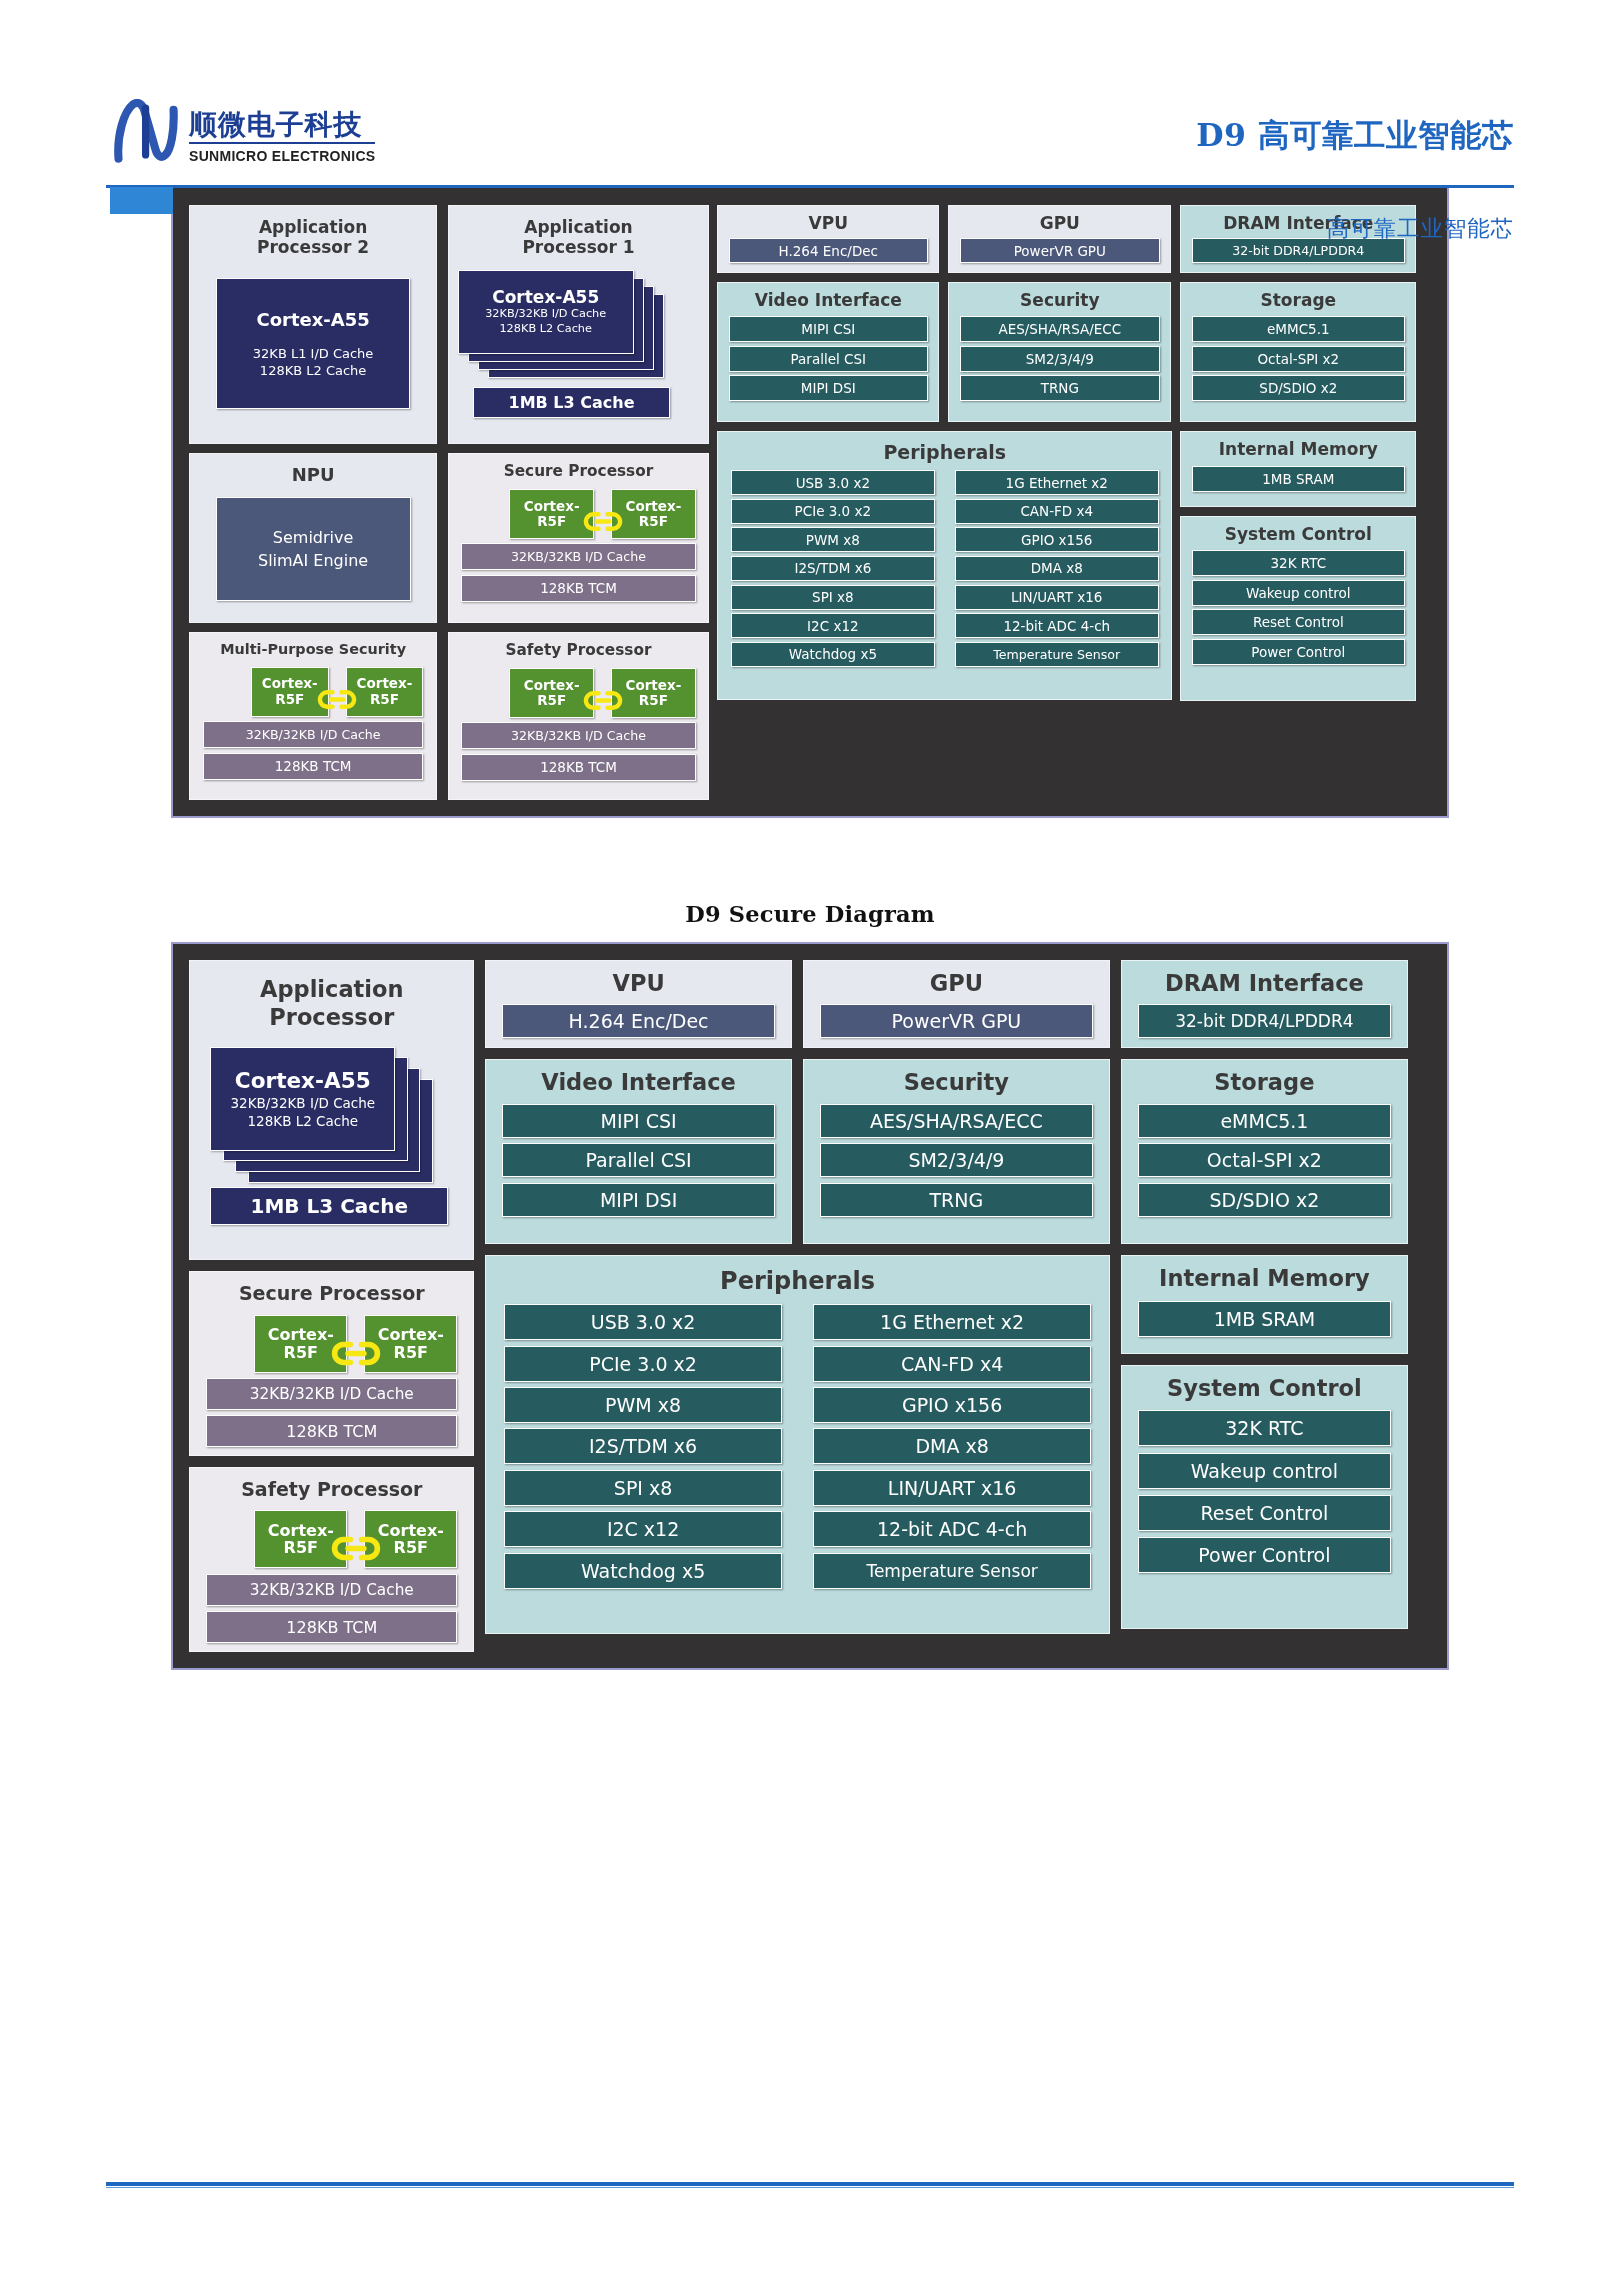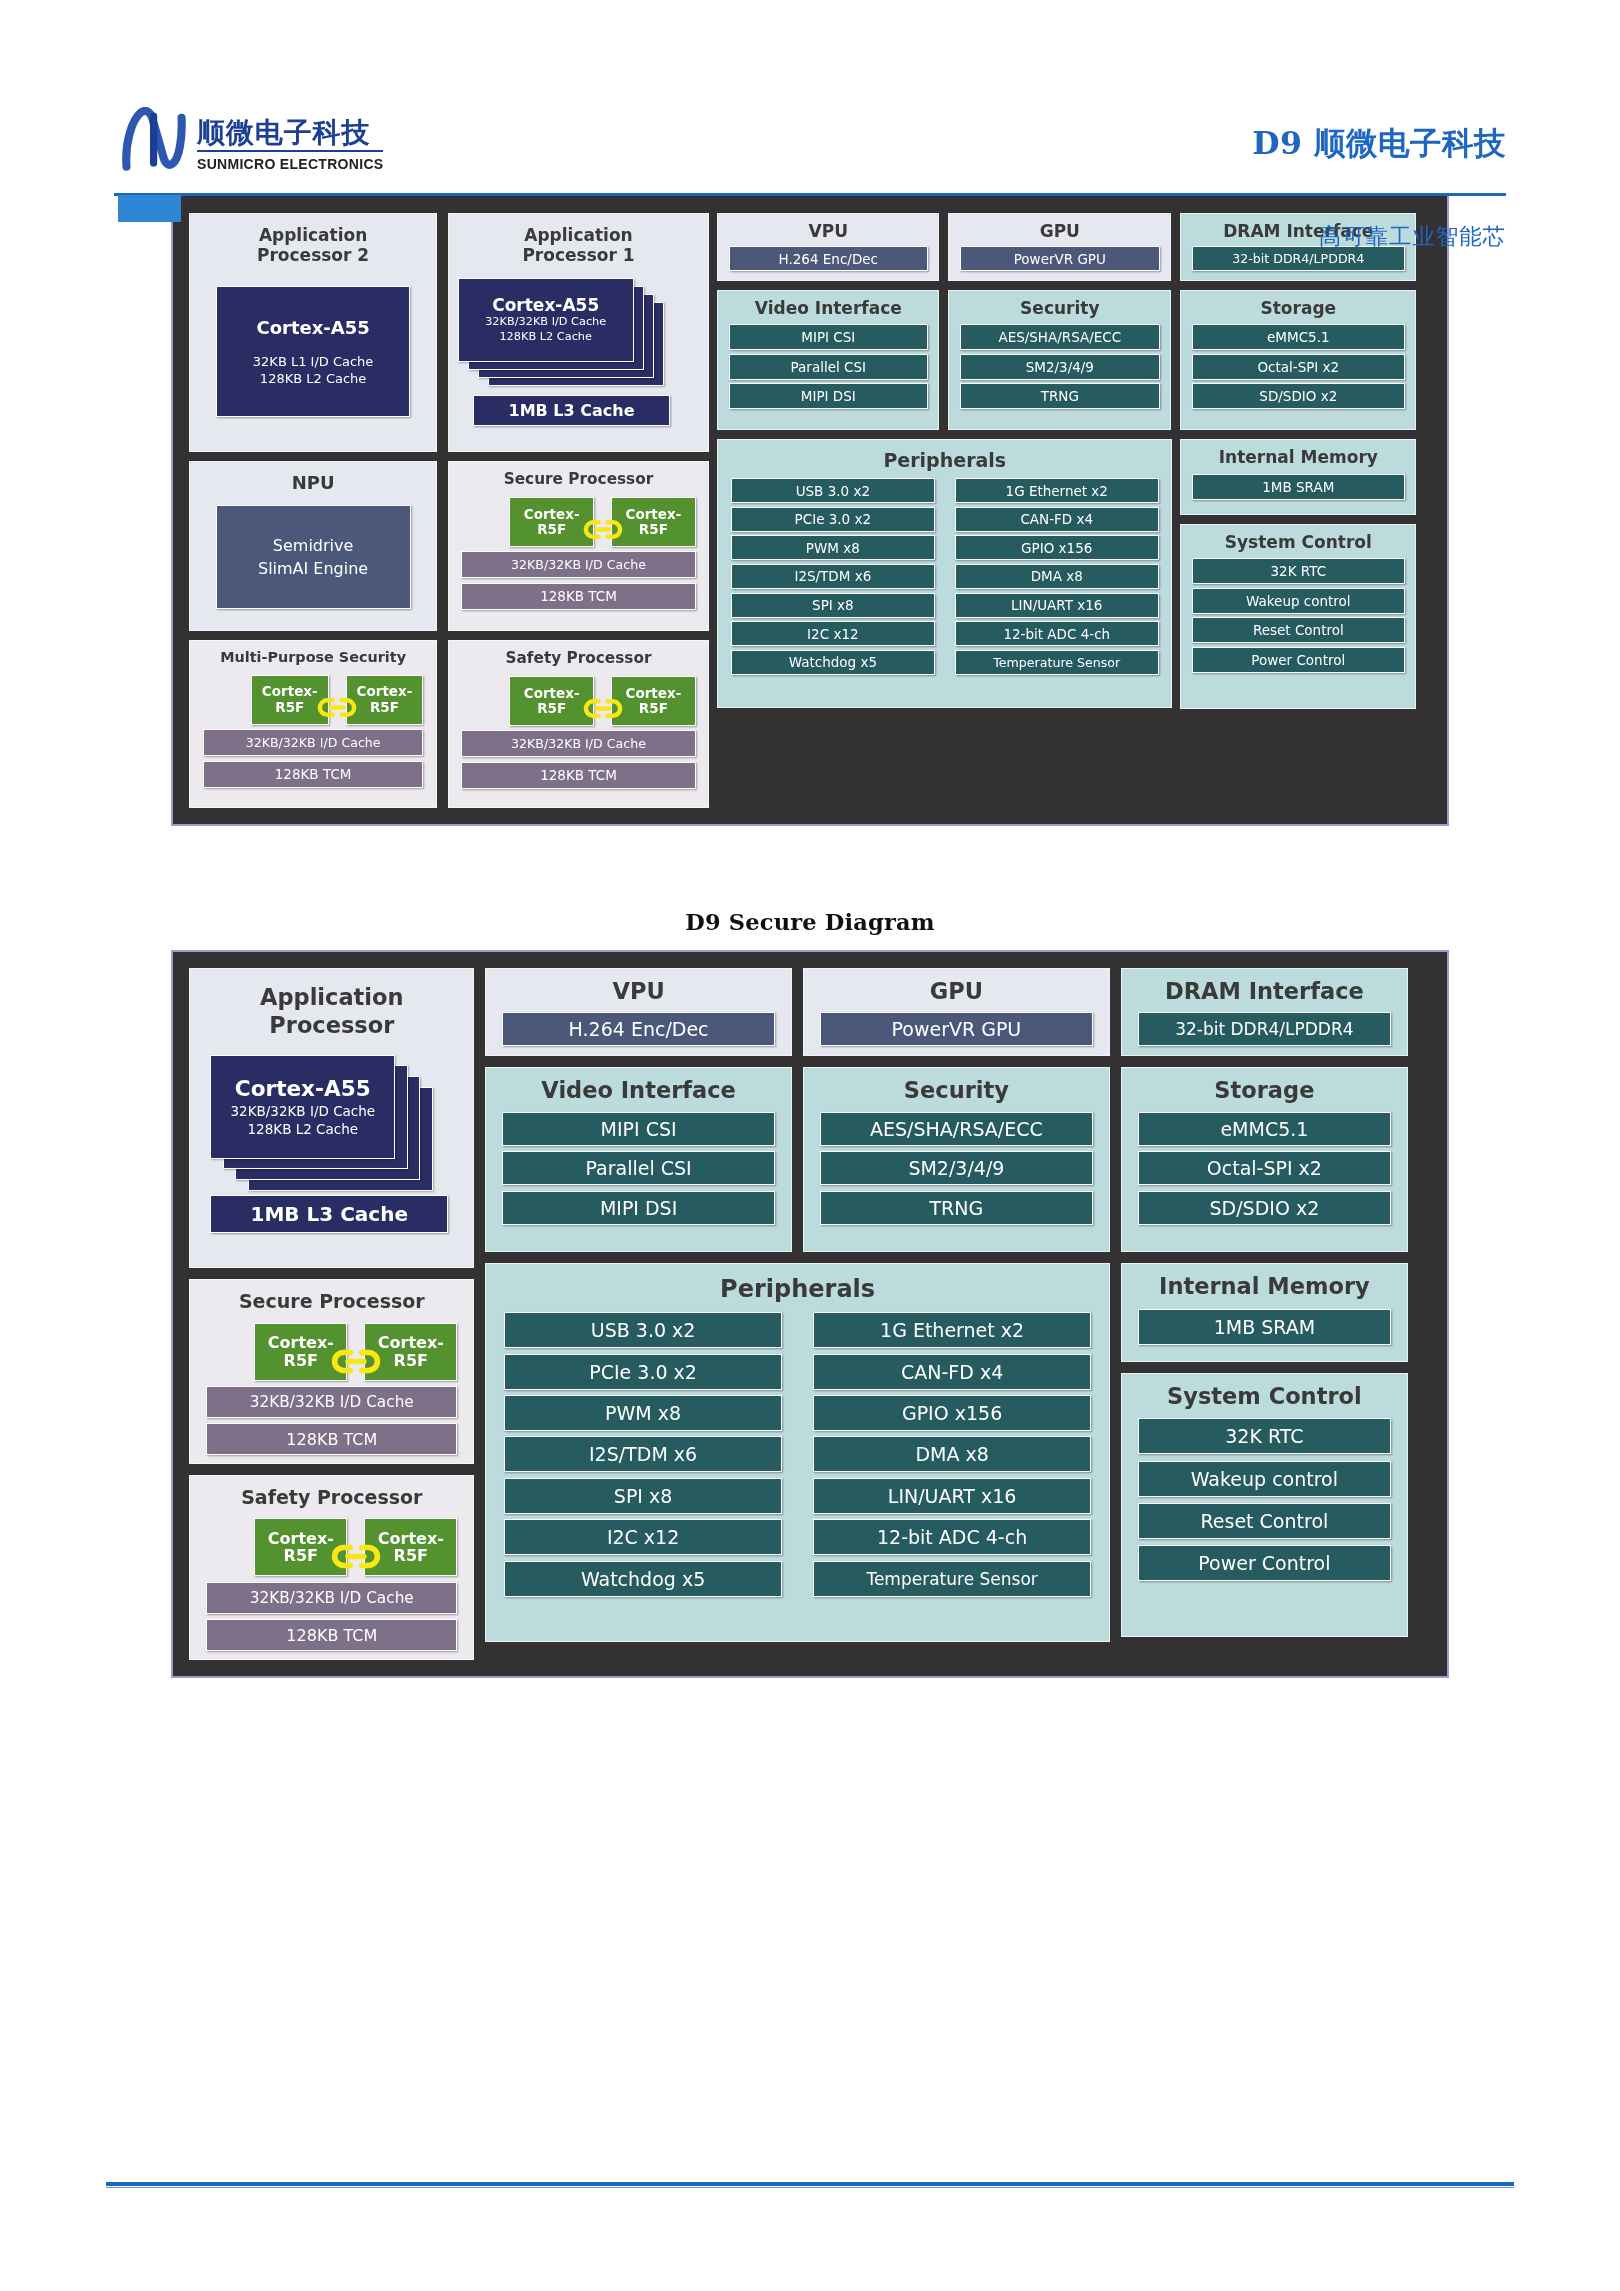--- a/index.html
+++ b/index.html
@@ -2,21 +2,21 @@
 <html style="font-size:14.4px"><head>
 <meta charset="utf-8">
 <style>
   * { box-sizing: border-box; margin: 0; padding: 0; }
   html, body {
     width: 1620px; height: 2292px;
     background: #ffffff;
     font-family: "Liberation Sans", sans-serif;
     overflow: hidden;
   }
-  .page { position: relative; width: 1620px; height: 2292px; padding: 8px; }
+  .page { position: relative; width: 1620px; height: 2292px; padding: 0; }
 
   
   .header { position: relative; height: 171px; padding: 0 106px; }
   .logo-wrap { position: absolute; left: 113px; top: 99px; display: flex; align-items: flex-end; gap: 9px; }
   .logo-mark { width: 67px; height: 65px; }
   .logo-text { display: flex; flex-direction: column; gap: 1.8px; }
   .logo-cn {
     font-family: "DejaVu Sans", sans-serif;
     font-size: 28px; font-weight: 700; color: #1c3f94;
     letter-spacing: 0.9px; line-height: 1.05;
@@ -149,21 +149,21 @@
         <path d="M36 10 L36 62" stroke="#1c3f94" stroke-width="8" stroke-linecap="round"></path>
       </svg>
       <div class="logo-text">
         <div class="logo-cn">顺微电子科技</div>
         <div class="logo-cn-rule"></div>
         <div class="logo-en">SUNMICRO ELECTRONICS</div>
       </div>
     </div>
 
     <div class="header-right">
-      <div class="doc-title">D9 顺微电子科技</div>
+      <div class="doc-title">D9 高可靠工业智能芯</div>
     </div>
     <div class="head-rule"></div>
     <div class="head-square"></div>
     <div style="position:absolute; right:106px; top:200px; text-align:right;">
       <div class="doc-sub">高可靠工业智能芯</div>
     </div>
   </div>
 
 
   <div class="frame" style="width:1278px; margin-top:15.3px;">

